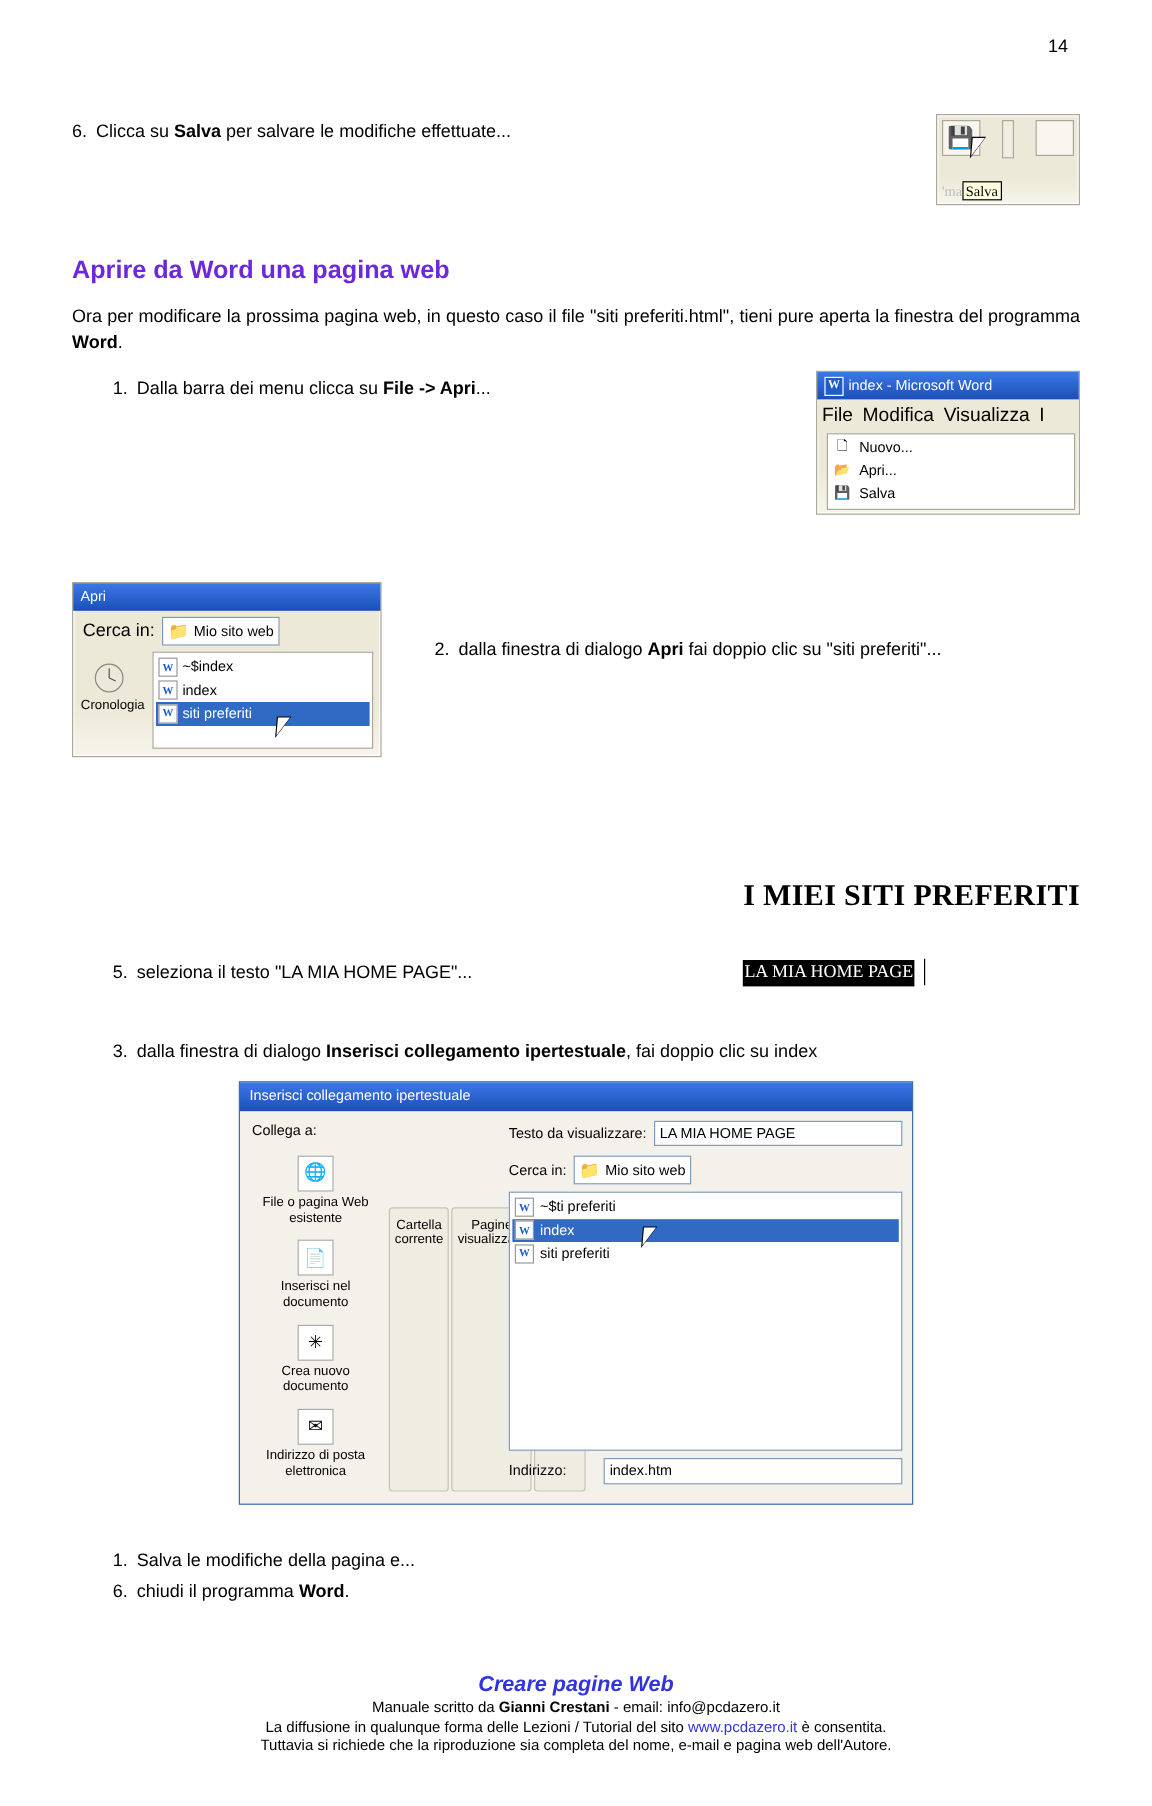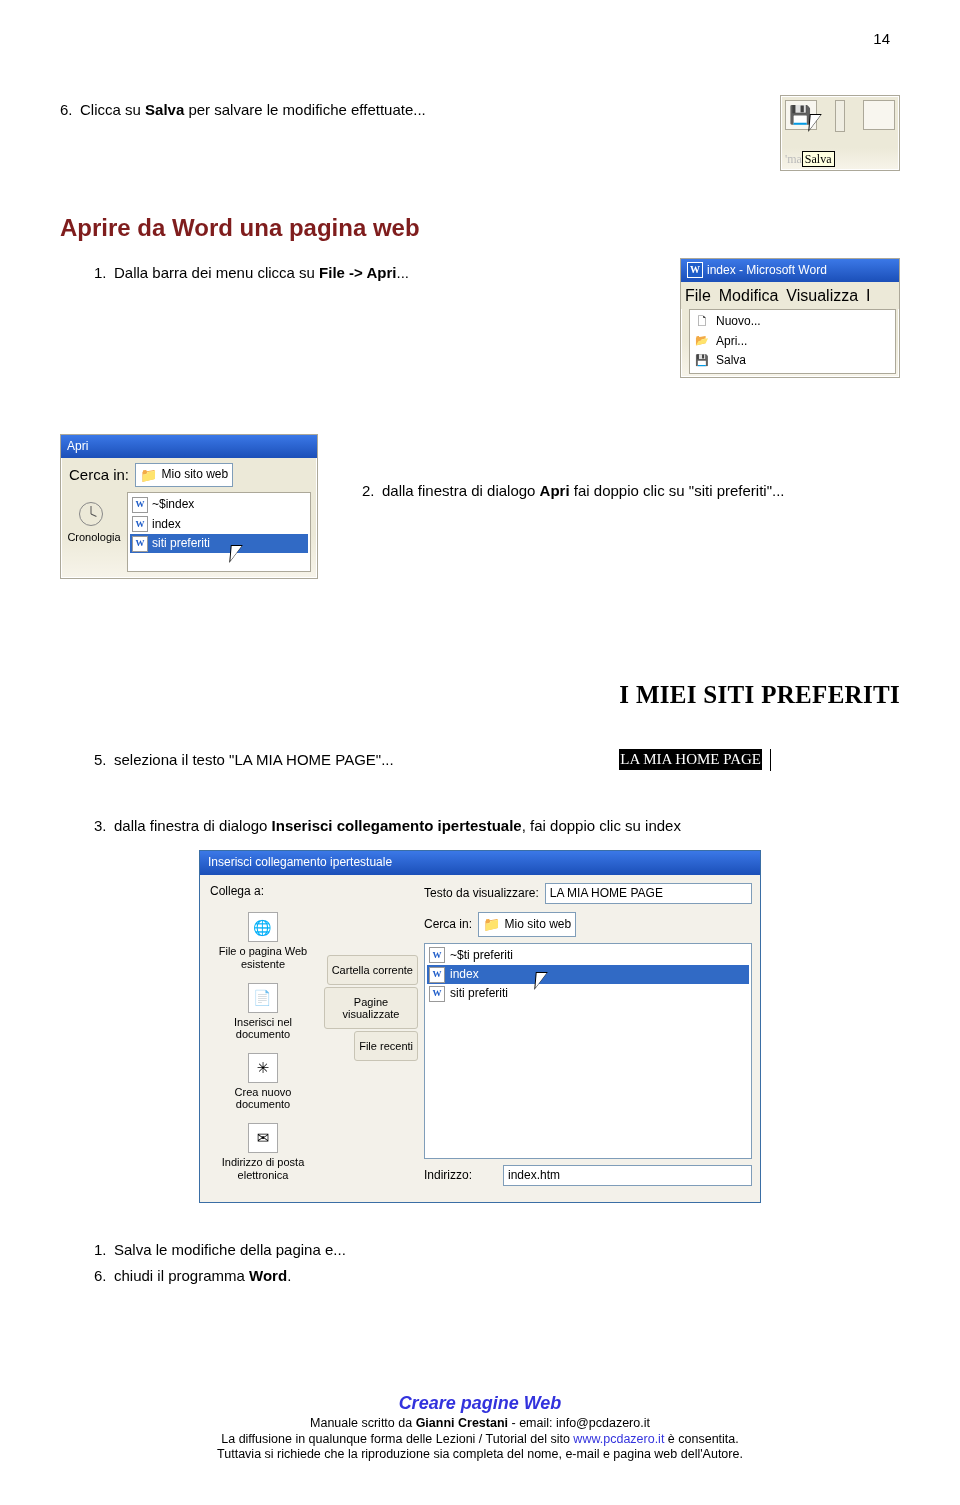--- a/index.html
+++ b/index.html
@@ -25,22 +25,22 @@
     font-size: 15px;
   }
   .content {
     margin-top: 60px;
     font-size: 15px;
     line-height: 1.45;
   }
   .content p { margin: 0 0 6px 0; }
   h2.section {
     font-family: Verdana, Arial, sans-serif;
-    font-size: 24px;
-    color: #7f1d1d;
+    font-size: 21px;
+    color: #6d28d9;
     font-weight: bold;
     margin: 40px 0 12px 0;
   }
   .indent { margin-left: 38px; }
   .row { display: flex; align-items: flex-start; margin-top: 4px; }
   .row .num { width: 20px; flex: none; }
   .row .txt { flex: 1; }
   .justify { text-align: justify; }
 
   
@@ -167,21 +167,21 @@
     display: flex; flex-direction: column; align-items: center;
     padding: 6px 2px; font-size: 11px; text-align: center;
     line-height: 1.15;
   }
   .ic .box {
     width: 28px; height: 28px; border: 1px solid #aaa; background: #fff;
     margin-bottom: 3px; display: flex; align-items: center; justify-content: center;
     font-size: 15px;
   }
   .midcol {
-    width: 94px; display: flex; flex-direction: column; gap: 2px; align-items: flex-end;
+    width: 94px; display: flex; gap: 2px;
   }
   .midbtn {
     background: #efece1; border: 1px solid #c8c4b5; border-radius: 3px;
     font-size: 11px; text-align: center; padding: 8px 4px;
     line-height: 1.1;
   }
   .rightcol { flex: 1; }
   .lblrow { display: flex; align-items: center; gap: 6px; padding: 2px 0 6px 0; font-size: 12px; }
   .txtbox {
     background: #fff; border: 1px solid #7f9db9; padding: 1px 4px;
@@ -254,20 +254,23 @@
           <div class="cursor"></div>
         </div>
         <div style="position:absolute; left:4px; bottom:2px; font-family:Tahoma; font-size:12px;">
           <span style="color:#bbb;">'ma</span><span style="background:#ffffe1;border:1px solid #000;padding:0 2px;">Salva</span>
         </div>
       </div>
     </div>
 
     <h2 class="section">Aprire da Word una pagina web</h2>
 
+    <p class="justify">
+      <span>Ora per modificare la prossima pagina web, in questo caso il file "siti preferiti.html", tieni pure aperta la finestra del programma </span><b>Word</b><span>.</span>
+    </p>
 
     <div style="display:flex; align-items:flex-start; gap:30px; margin-top:12px;">
       <div class="row indent" style="flex:1; margin-left:34px;">
         <div class="num">1.</div>
         <div class="txt">
           <span>Dalla barra dei menu clicca su </span><b>File -&gt; Apri</b><span>...</span>
         </div>
       </div>
       <div class="shot" style="width:218px;">
         <div class="titlebar">

